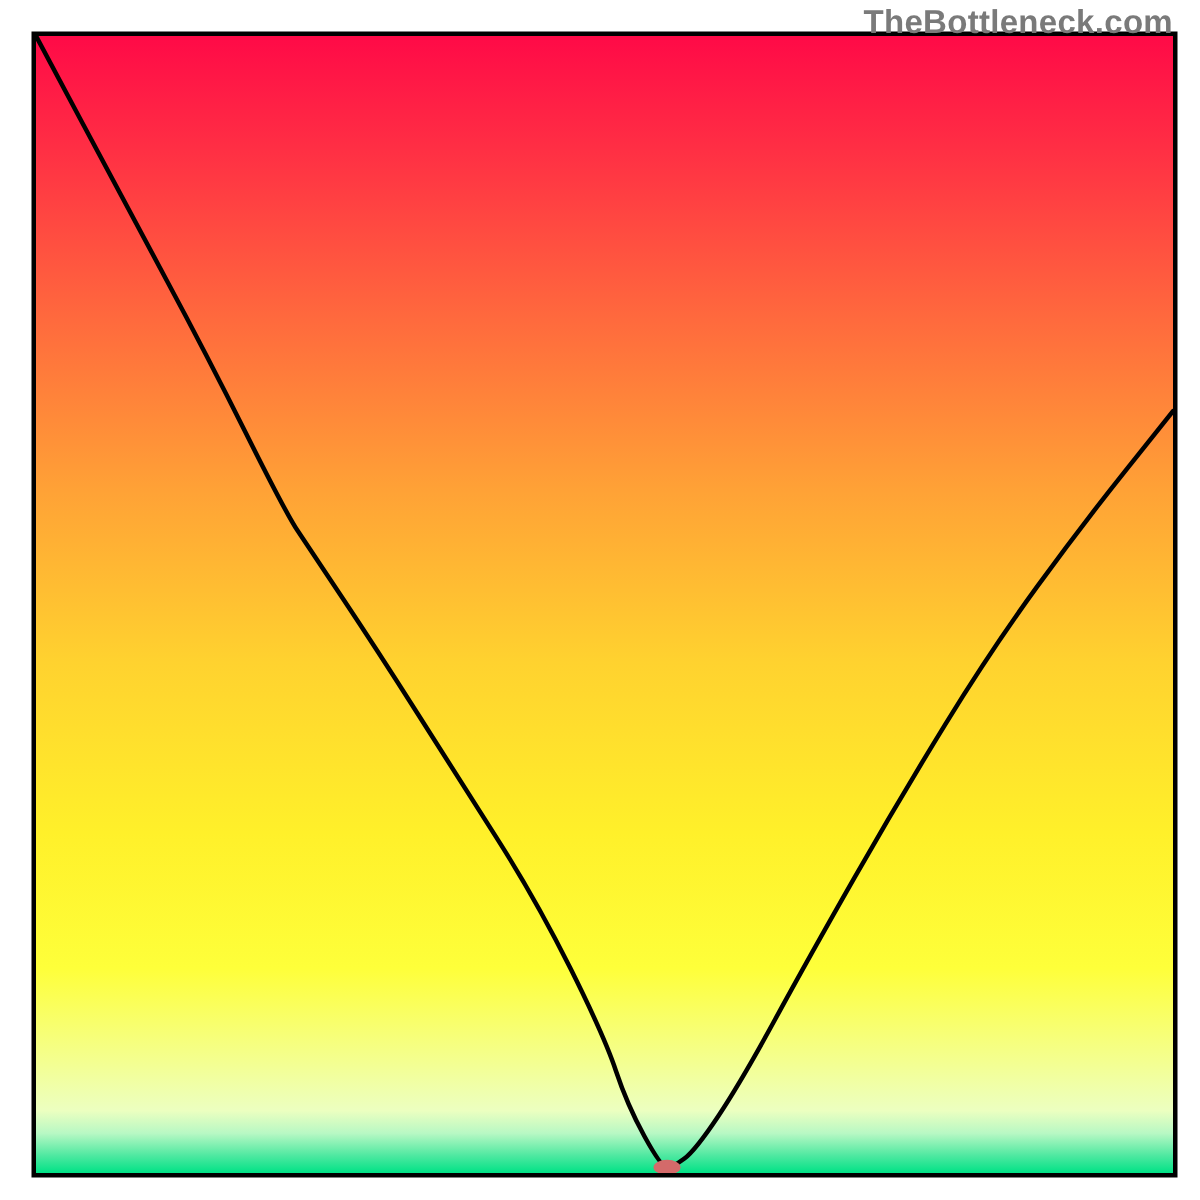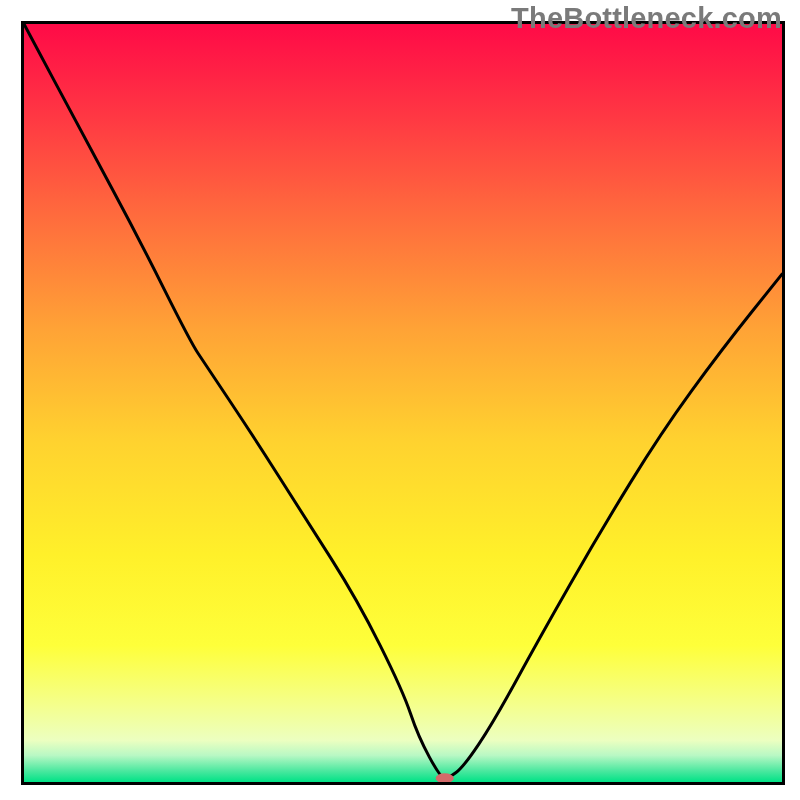--- a/index.html
+++ b/index.html
@@ -13,21 +13,21 @@
   }
   .frame {
     position: relative;
     width: 800px;
     height: 800px;
   }
   .watermark {
     position: absolute;
     top: 2px;
     right: 18px;
-    font-size: 29px;
+    font-size: 22px;
     font-weight: bold;
     color: #7a7a7a;
     letter-spacing: 0.2px;
     z-index: 20;
   }
   .plot-area {
     position: absolute;
     left: 21px;
     top: 21px;
     width: 758px;

